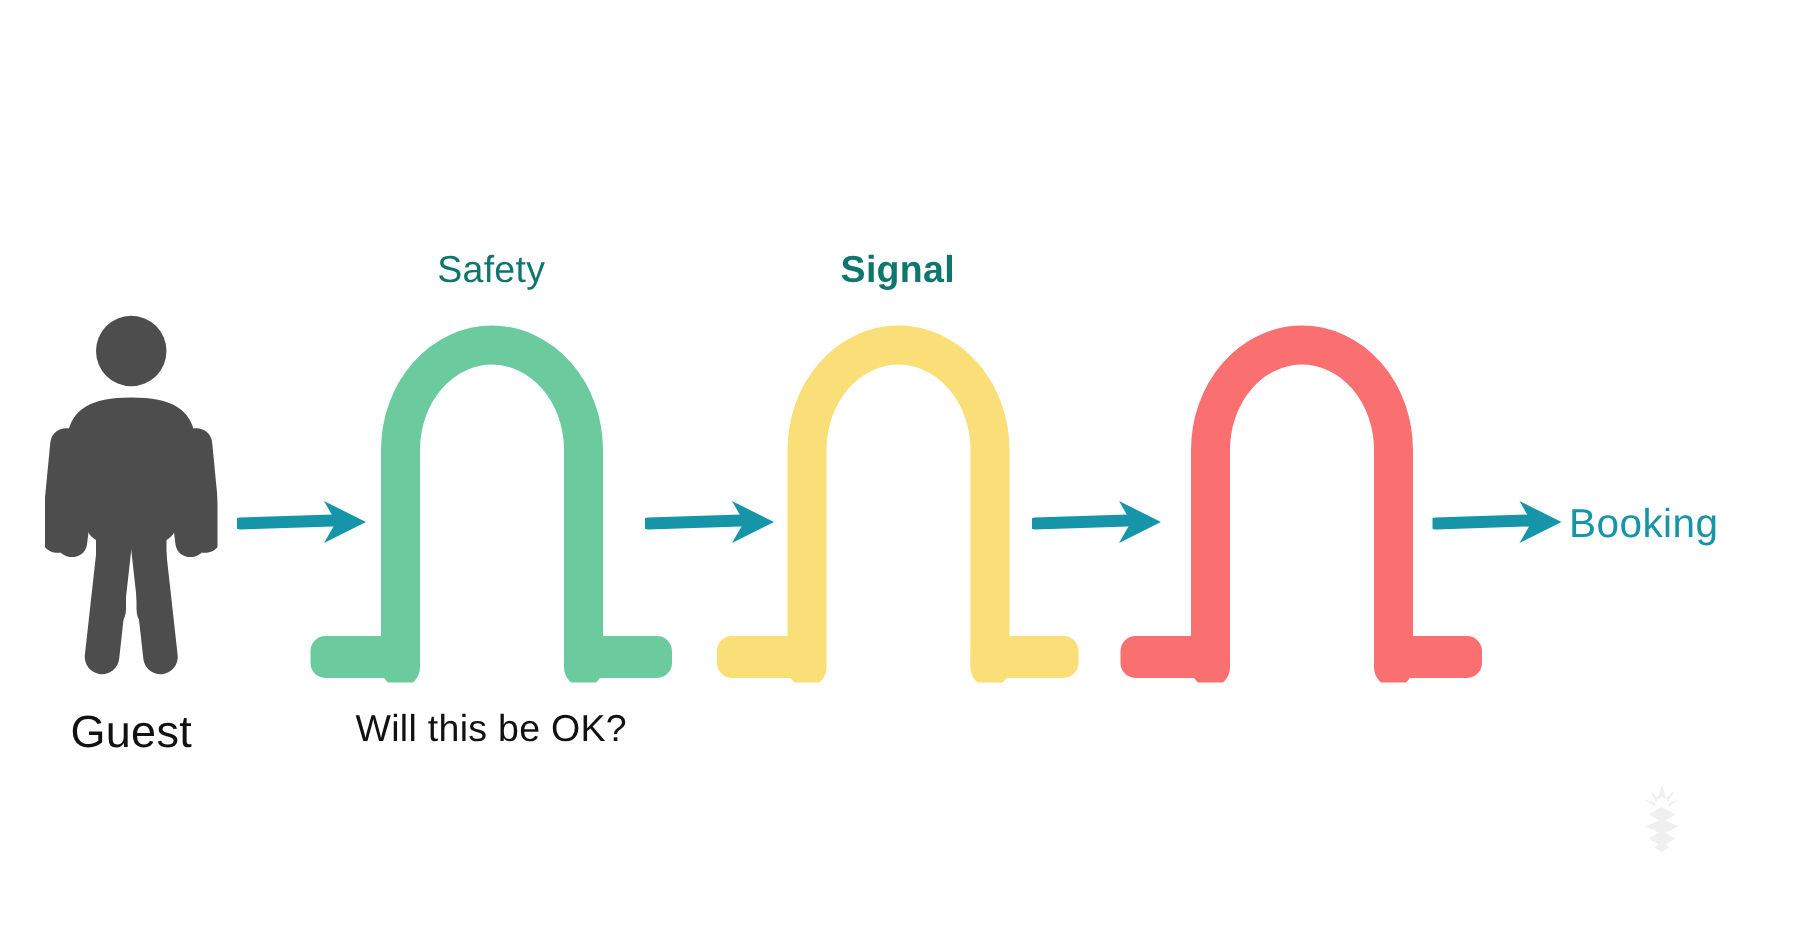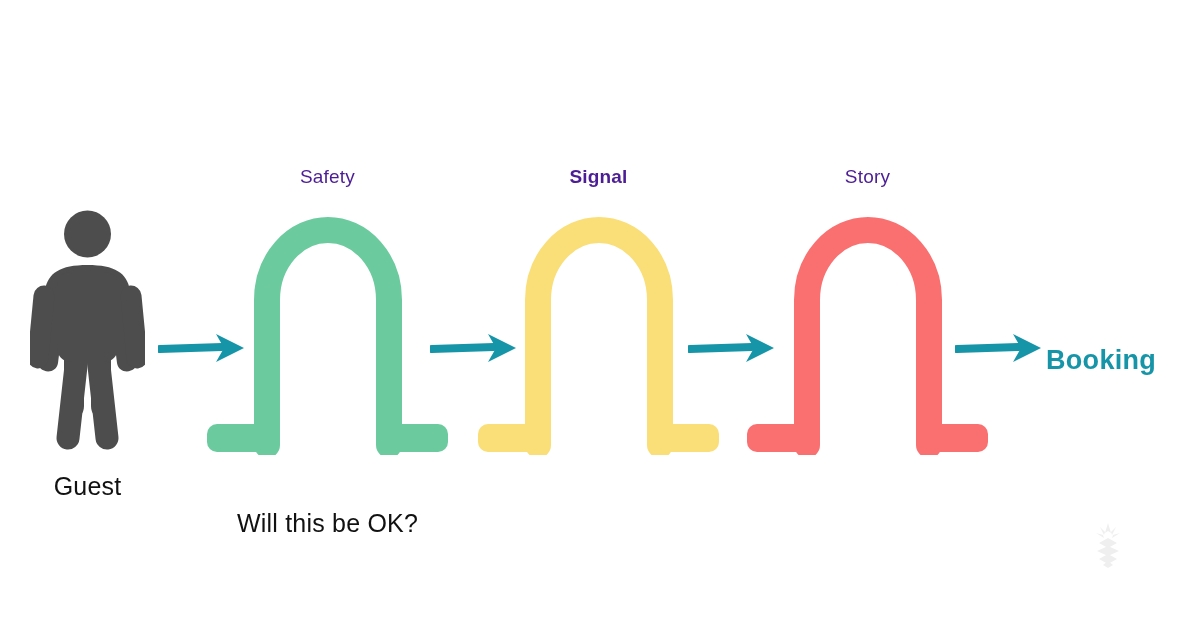--- a/index.html
+++ b/index.html
@@ -24,59 +24,58 @@
     left: 30px;
     top: 210px;
     width: 115px;
     height: 250px;
   }
   #guest-label {
     left: 0px;
     top: 472px;
     width: 175px;
     text-align: center;
-    font-size: 25px;
+    font-size: 30px;
     color: #111111;
     letter-spacing: 0.2px;
   }
 
   
   .gate-group { position: absolute; top: 0; height: 630px; }
   .gate-svg { position: absolute; left: 0; top: 215px; }
   .gate-title {
     position: absolute;
     top: 166px;
     width: 100%;
     text-align: center;
-    font-size: 19px;
-    color: #4c1d95;
+    font-size: 25px;
+    color: #0f766e;
     letter-spacing: 0.2px;
   }
   .gate-question {
     position: absolute;
     top: 472px;
     width: 100%;
     text-align: center;
     font-size: 25px;
     color: #111111;
     letter-spacing: 0.2px;
     white-space: nowrap;
-    margin-top: 37px;
   }
   .bold { font-weight: bold; text-align: center; }
 
   
   .arrow-svg { position: absolute; top: 330px; }
 
   
   #booking-label {
     left: 1046px;
-    top: 345px;
+    top: 334px;
     font-size: 27px;
-    font-weight: bold;
+    font-weight: normal;
     letter-spacing: 0.3px;
   }
 
   
   #watermark-logo {
     left: 1090px;
     top: 522px;
     width: 36px;
     height: 48px;
     opacity: 1;
@@ -156,21 +155,20 @@
                L184,230" stroke="#FADE77" stroke-width="26" fill="none" stroke-linecap="round" stroke-linejoin="round"></path>
     </svg>
   </div>
 
   <svg class="arrow-svg" style="left:688px;" width="90" height="36" viewBox="0 0 90 36">
     <path d="M2,19 L64,17" stroke="#1795A8" stroke-width="8" stroke-linecap="round" fill="none"></path>
     <path d="M58,4 L86,18 L58,32 L66,18 Z" fill="#1795A8"></path>
   </svg>
 
   <div class="gate-group" style="left:745px; width:245px;">
-    <div class="gate-title">Story</div>
     <svg class="gate-svg" width="245" height="240" viewBox="0 0 245 240">
       <rect x="2" y="209" width="72" height="28" rx="10" fill="#FA7070"></rect>
       <rect x="171" y="209" width="72" height="28" rx="10" fill="#FA7070"></rect>
       <path d="M62,230
                L62,85
                A 61,70 0 0 1 184,85
                L184,230" stroke="#FA7070" stroke-width="26" fill="none" stroke-linecap="round" stroke-linejoin="round"></path>
     </svg>
   </div>
 

